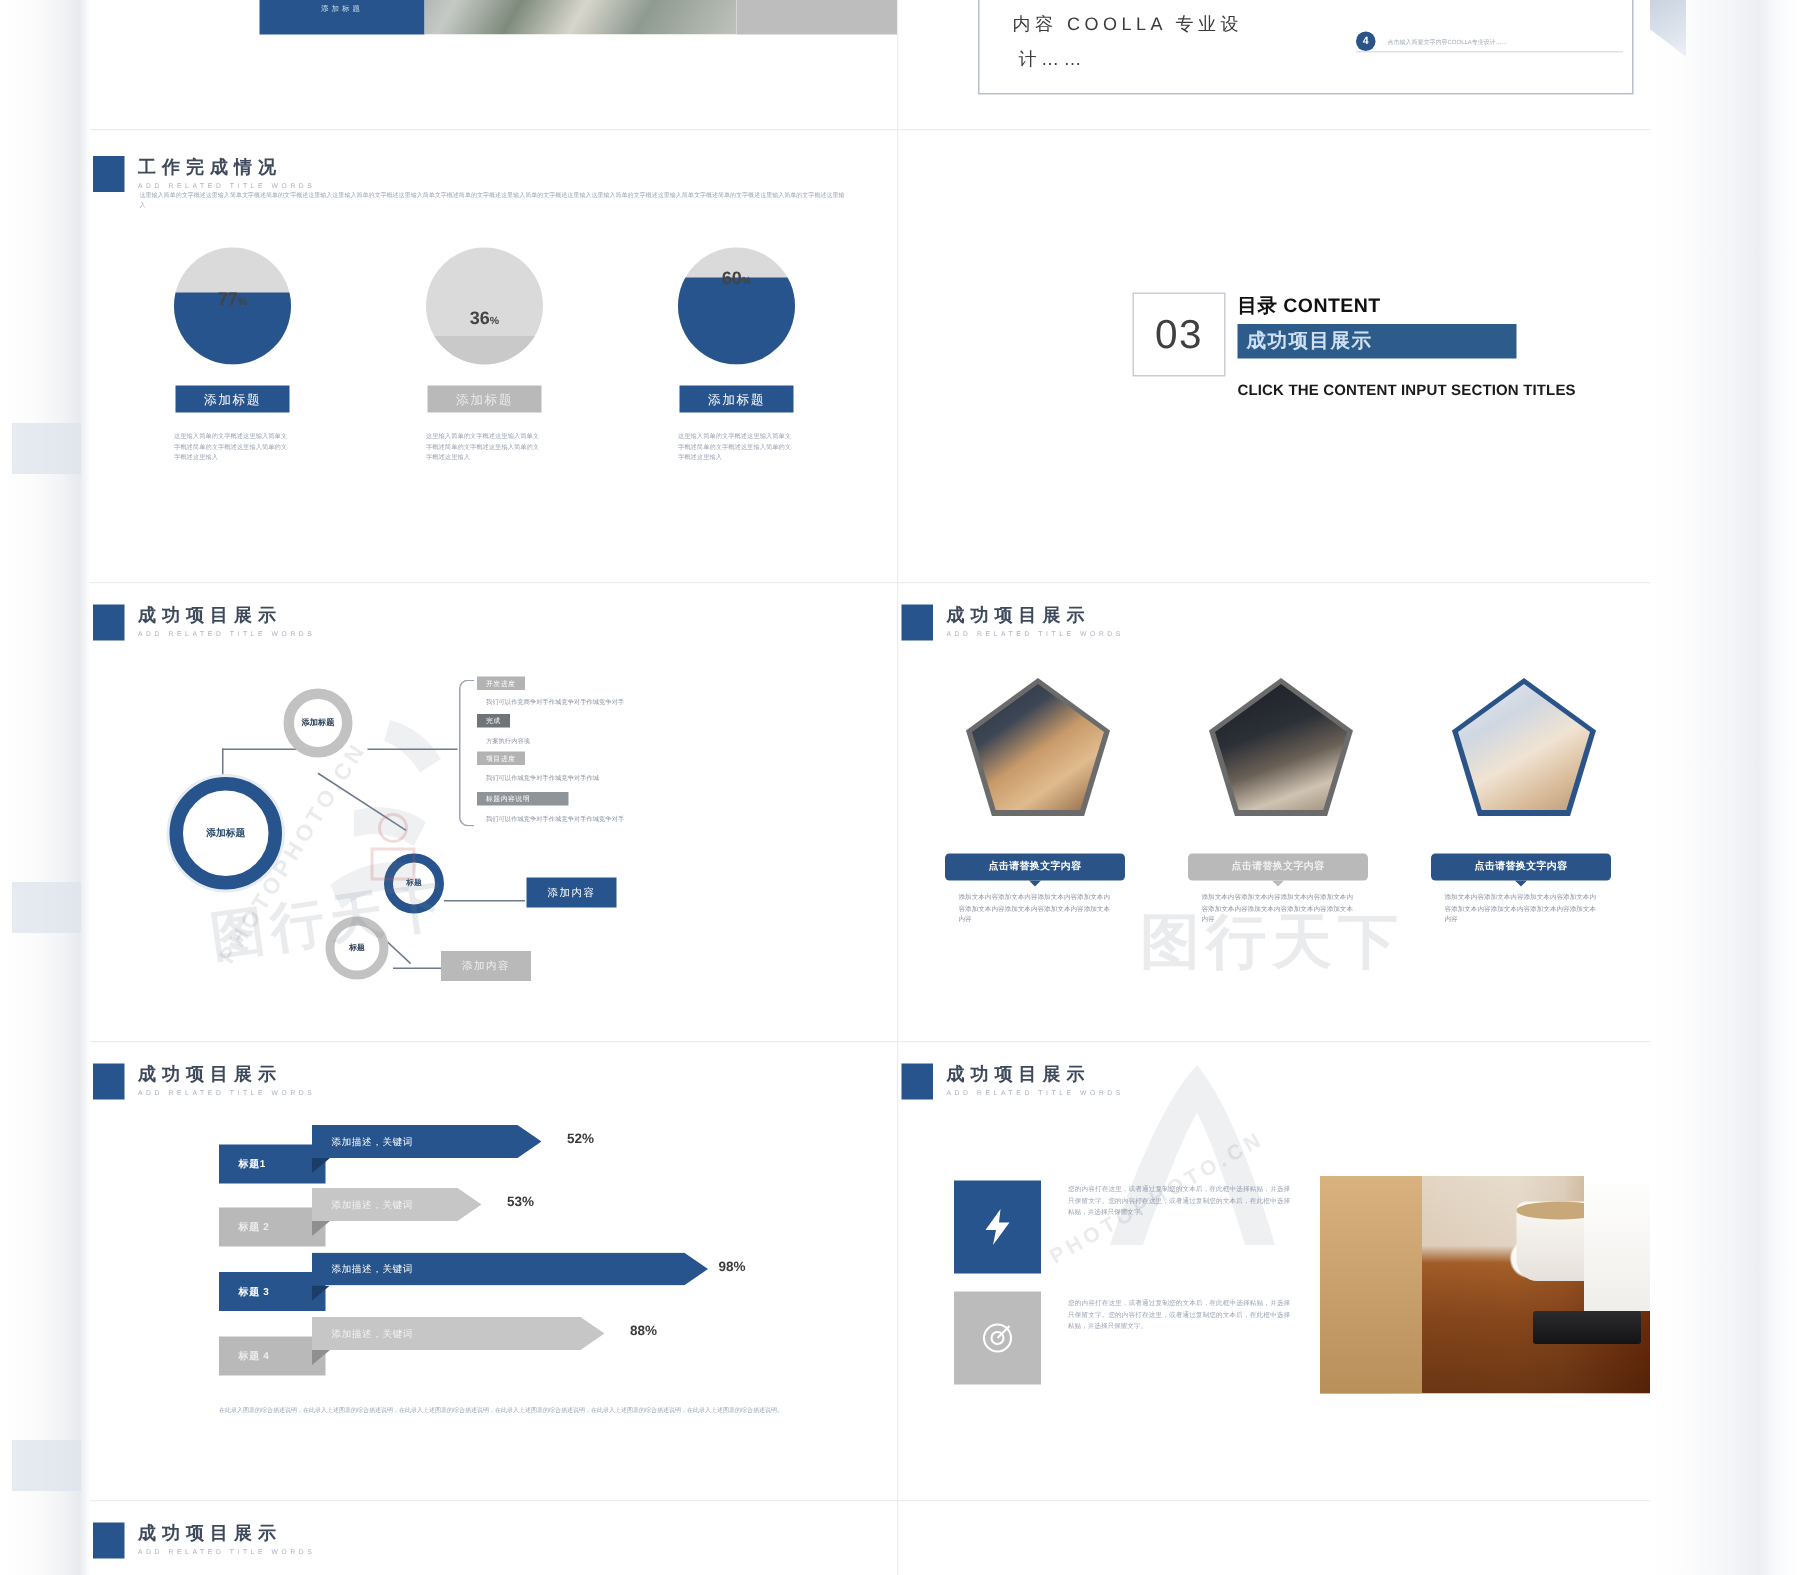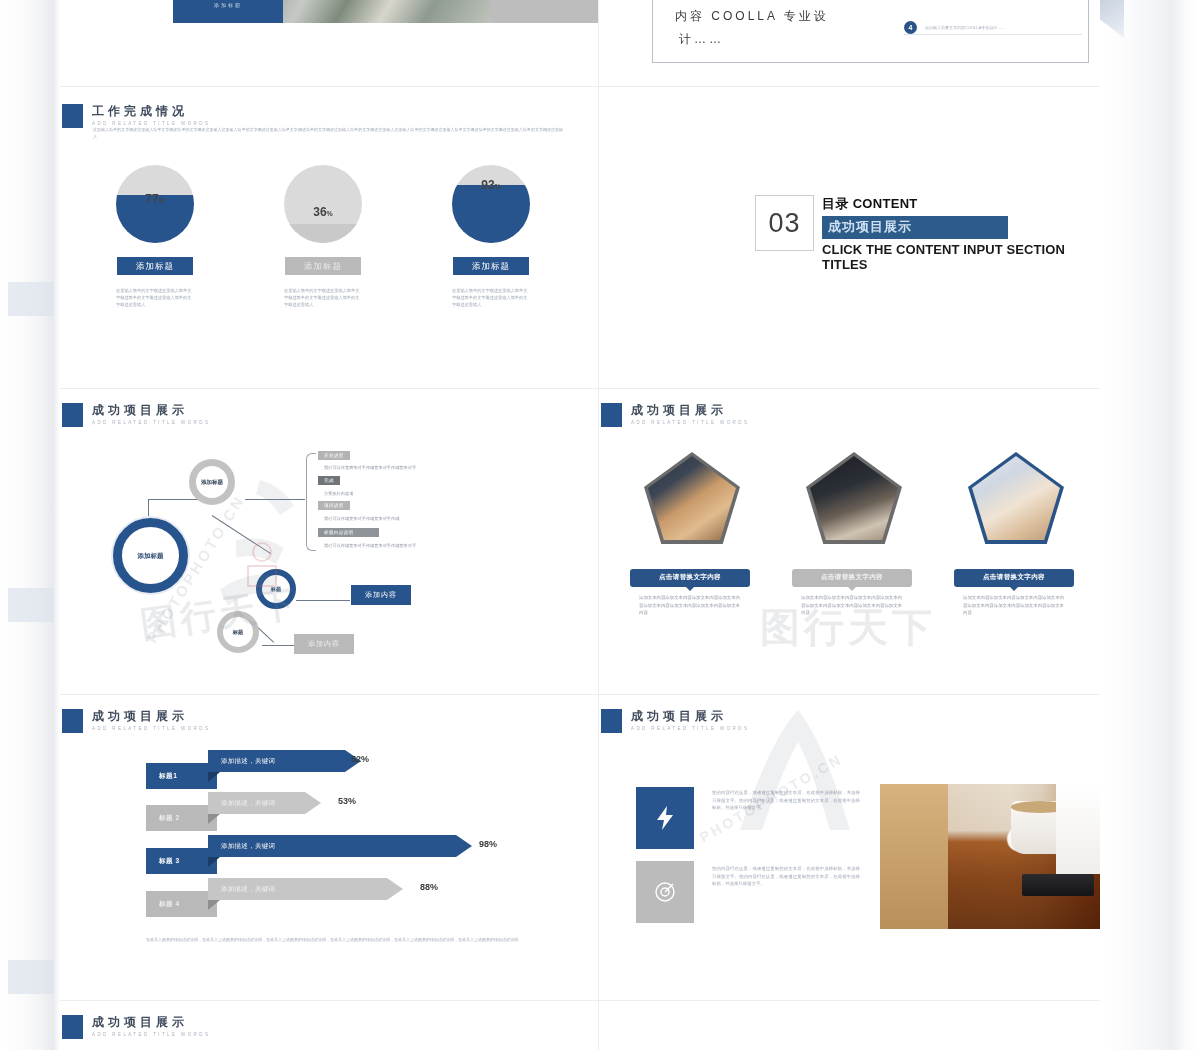--- a/index.html
+++ b/index.html
@@ -52,21 +52,21 @@
 
   
   .toc { position: absolute; display: flex; align-items: stretch; }
   .toc-num { width: 62px; height: 56px; border: 1px solid #c8ccd3; display: flex; align-items: center;
     justify-content: center; font-size: 27px; color: #3f3f3f; letter-spacing: 1px; background: #fff; text-align: center; }
   .toc-rt { margin-left: 8px; display: flex; flex-direction: column; justify-content: center; }
   .toc-l1 { font-size: 13px; font-weight: bold; color: #111; letter-spacing: .3px; }
   .toc-l1 .en { font-weight: bold; }
   .toc-l2 { margin-top: 3px; background: #2E5C8A; color: #cfe0f2; font-size: 13px; font-weight: bold;
     padding: 2px 6px 3px; letter-spacing: 1px; width: 186px; }
-  .toc-l3 { margin-top: 3px; font-size: 13px; font-weight: bold; color: #1a1a1a; letter-spacing: .1px; }
+  .toc-l3 { margin-top: 16px; font-size: 10px; font-weight: bold; color: #1a1a1a; letter-spacing: .1px; }
 
   
   .ring { position: absolute; border-radius: 50%; display: flex; align-items: center; justify-content: center;
     text-align: center; line-height: 9px; }
   .ring-lbl { font-size: 6.5px; color: #2f4257; font-weight: bold; }
   .ring-lbl.w { color: #2b4a6e; }
   .conn { position: absolute; background: #5a6b80; }
   .tagbox { position: absolute; font-size: 4.6px; color: #fff; padding: 2px 6px; letter-spacing: .3px; white-space: nowrap; }
   .tag-gray { background: #b3b3b3; }
   .tag-dark { background: #6f7479; }
@@ -212,21 +212,21 @@
         <div class="fill gray" style="height:24%"></div>
         <div class="pct" style="top:40px"><span>36</span><span class="u">%</span></div>
       </div>
       <div class="pie-btn gray">添加标题</div>
       <div class="pie-desc">这里输入简单的文字概述这里输入简单文字概述简单的文字概述这里输入简单的文字概述这里输入</div>
     </div>
 
     <div class="pie-wrap" style="left:392px; top:78px">
       <div class="pie">
         <div class="fill" style="height:75%"></div>
-        <div class="pct" style="top:13px"><span>93</span><span class="u">%</span></div>
+        <div class="pct" style="top:13px"><span>60</span><span class="u">%</span></div>
       </div>
       <div class="pie-btn">添加标题</div>
       <div class="pie-desc">这里输入简单的文字概述这里输入简单文字概述简单的文字概述这里输入简单的文字概述这里输入</div>
     </div>
   </div>
 
   <div class="slide" style="left:599px; top:87px; width:501px; height:301px">
     <div class="toc" style="left:156px; top:108px">
       <div class="toc-num">03</div>
       <div class="toc-rt">
@@ -334,21 +334,21 @@
       <div class="hdr-tx">
         <div class="hdr-t">成功项目展示</div>
         <div class="hdr-s">ADD RELATED TITLE WORDS</div>
       </div>
     </div>
 
     <div>
       <div class="a-label b" style="left:86px; top:68px; width:71px">标题1</div>
       <div class="a-bar b" style="left:148px; top:55px; width:153px">添加描述，关键词</div>
       <div class="a-notch b" style="left:148px; top:77px"></div>
-      <div class="a-pct" style="left:291px; top:59px">52%</div>
+      <div class="a-pct" style="left:318px; top:59px">52%</div>
     </div>
 
     <div>
       <div class="a-label g" style="left:86px; top:110px; width:71px">标题 2</div>
       <div class="a-bar g" style="left:148px; top:97px; width:113px">添加描述，关键词</div>
       <div class="a-notch g" style="left:148px; top:119px"></div>
       <div class="a-pct" style="left:278px; top:101px">53%</div>
     </div>
 
     <div>

